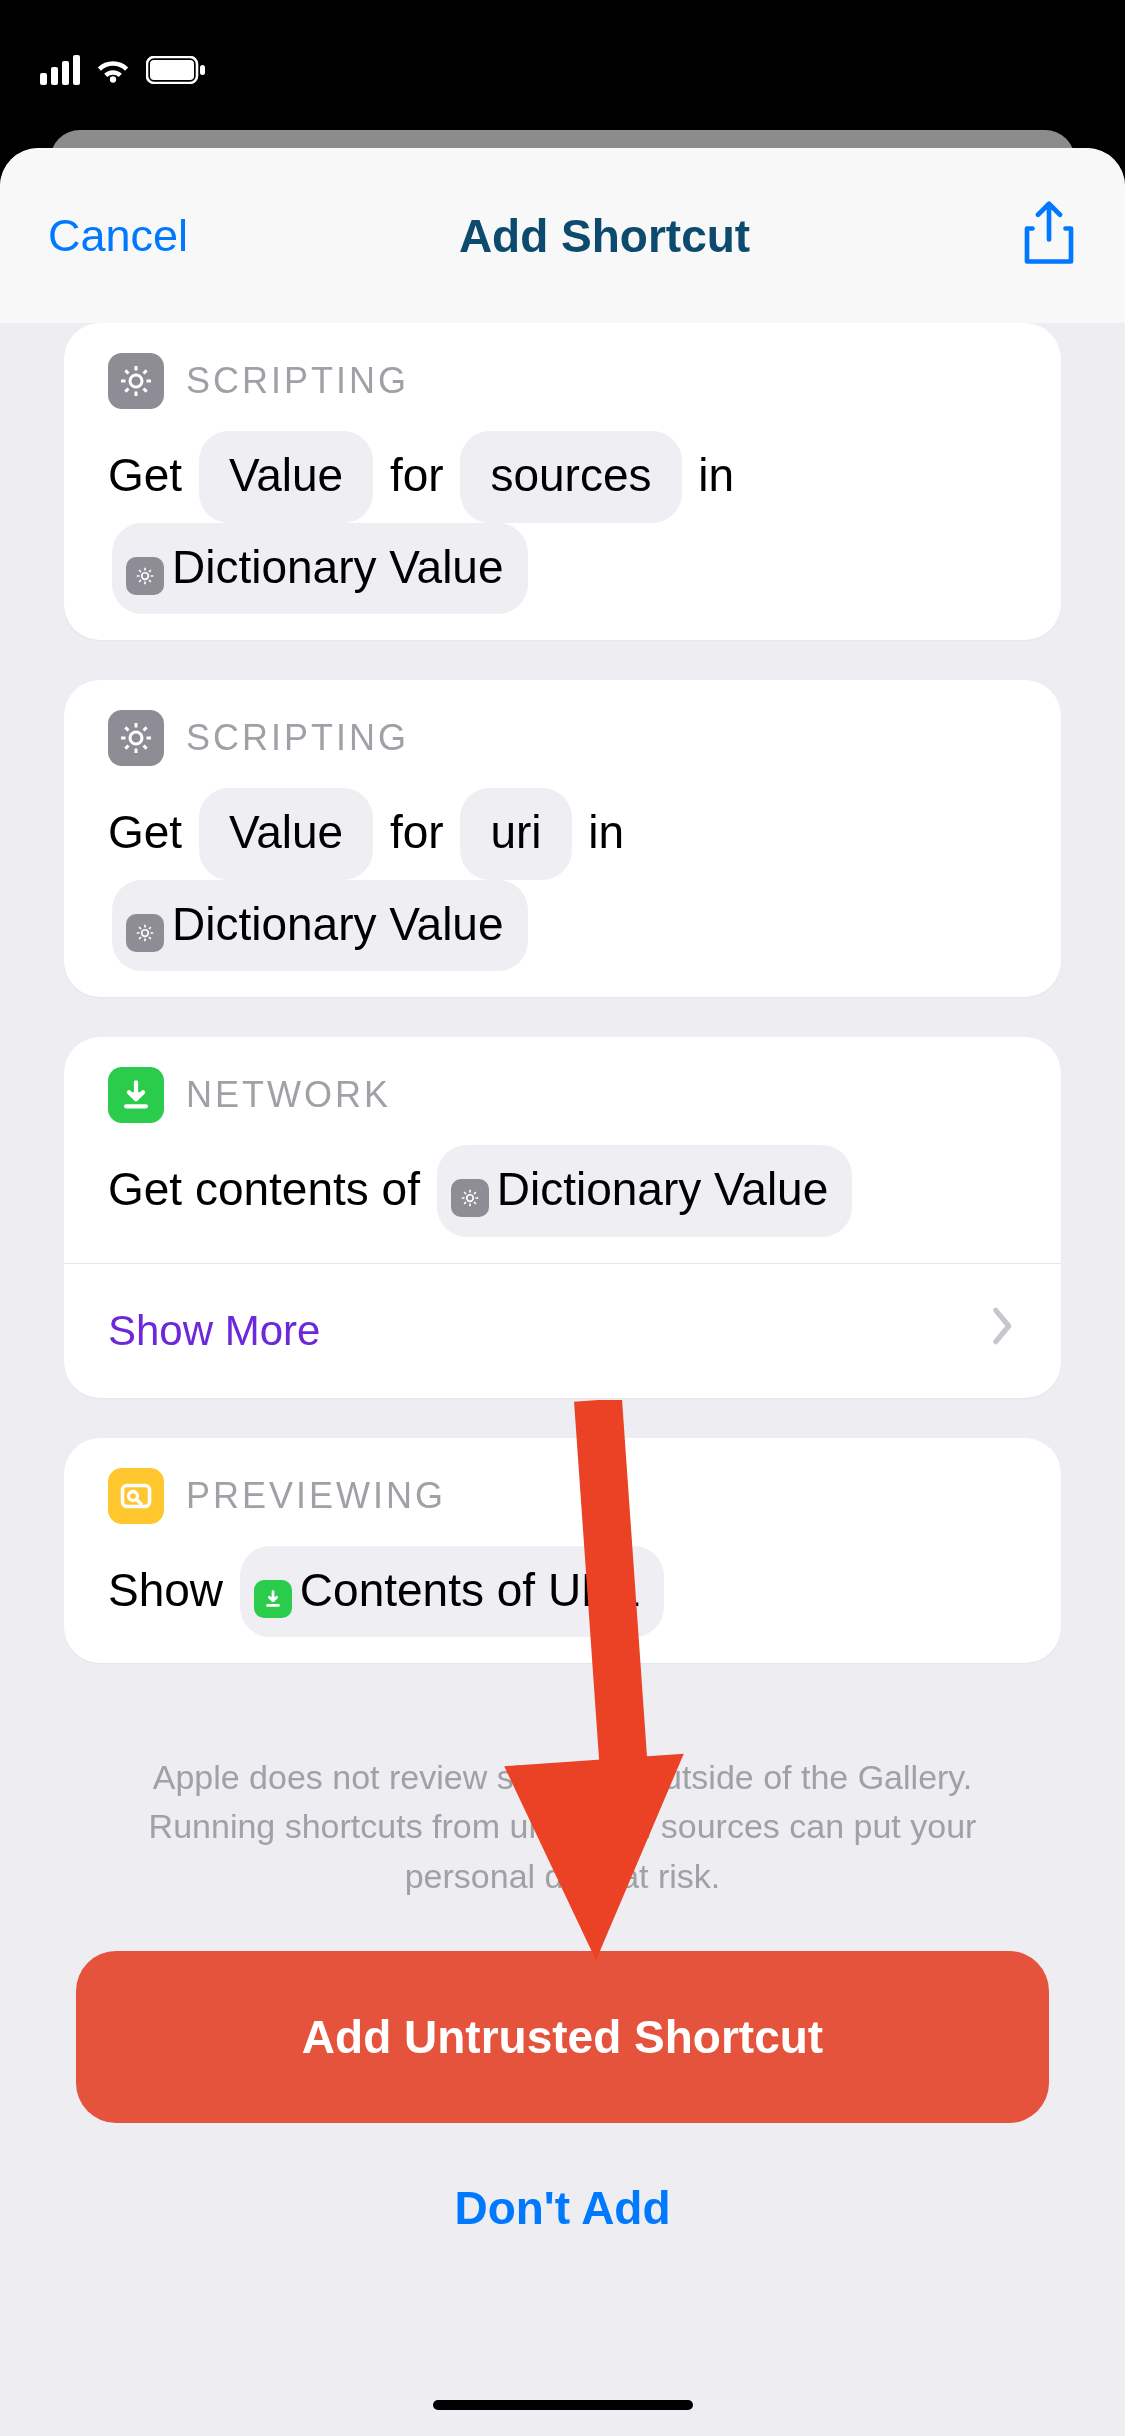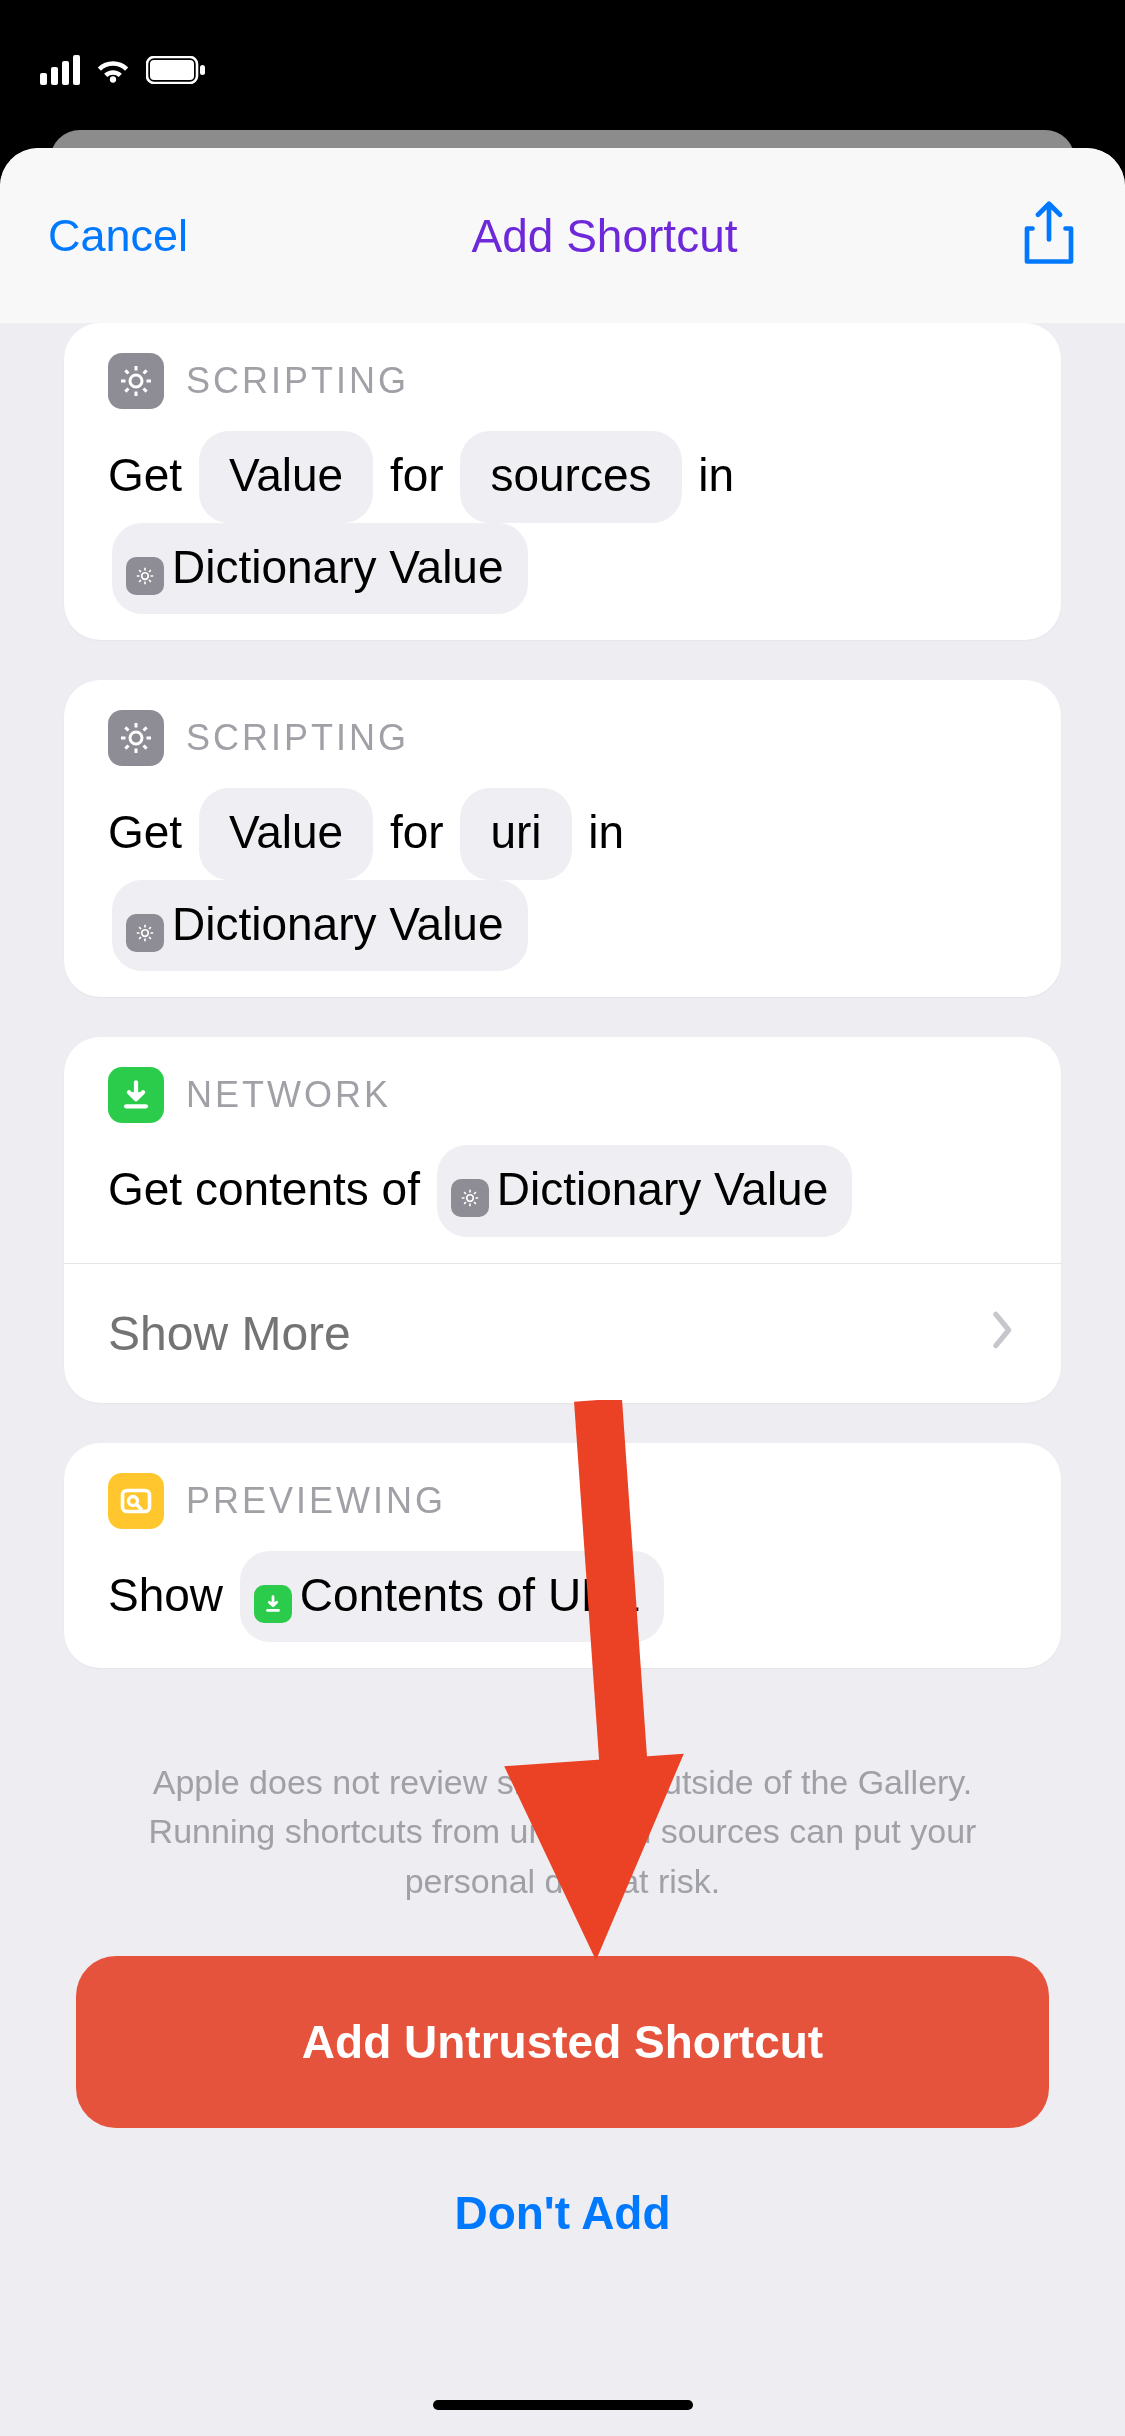--- a/index.html
+++ b/index.html
@@ -21,21 +21,21 @@
   .signal-bars span:nth-child(4){height:30px;}
   .wifi-icon svg, .battery-icon svg { display:block; }
 
   
   .modal { position:absolute; top:148px; left:0; right:0; bottom:0; background:#ededf2; border-radius: 38px 38px 0 0; overflow: hidden; }
   .modal::before { content:""; position:absolute; top:-18px; left:50px; right:50px; height:30px; background:#8c8c8c; border-radius: 30px 30px 0 0; z-index:-1;}
   .stub { position:absolute; top:130px; left:50px; right:50px; height:30px; background:#8c8c8c; border-radius: 30px 30px 0 0;}
 
   .nav { height: 175px; background:#f8f8f9; display:flex; align-items:center; justify-content: space-between; padding: 12px 48px; border-top-left-radius:38px; border-top-right-radius:38px; }
   .nav .cancel { color:#0079ff; font-size:45px; }
-  .nav .title  { color:#6d28d9; font-size:46px; font-weight:400; }
+  .nav .title  { color:#0c4a6e; font-size:46px; font-weight:700; }
   .nav .share  { color:#0079ff; }
 
   .content { padding: 0 64px 0 64px; position: relative; }
   .connector { position:absolute; left:50%; width:4px; background:#d6d6db; transform:translateX(-50%); }
 
   .card { background:#fff; border-radius: 36px; margin-bottom: 40px; position:relative; box-shadow: 0 1px 2px rgba(0,0,0,0.04); }
   .card-pad { padding: 30px 44px 26px 44px; }
   .card-header { display:flex; align-items:center; gap:22px; margin-bottom:22px; }
   .cat-icon { width:56px; height:56px; border-radius:14px; display:flex; align-items:center; justify-content:center; flex-shrink:0; }
   .cat-scripting { background:#8e8c94; }
@@ -45,21 +45,21 @@
 
   .action-row { font-size:46px; color:#000; font-weight:400; line-height:1.75; }
   .token { background:#efeef2; border-radius: 30px; padding: 4px 30px 7px 30px; display:inline-block; margin: 0 4px; vertical-align: baseline; }
   .token.icon-token { padding: 4px 24px 7px 14px; }
   .token.icon-token .pill-icon { vertical-align: -4px; margin-right: 8px; }
 
   .pill-icon { display:inline-flex; width:38px; height:38px; border-radius:10px; align-items:center; justify-content:center; }
   .pill-scripting { background:#8e8c94; }
   .pill-network { background:#2bcc4c; }
 
-  .show-more { border-top:1px solid #e6e6ea; padding: 42px 44px; display:flex; align-items:center; justify-content:space-between; color:#737373; font-size:48px; }
+  .show-more { border-top:1px solid #e6e6ea; padding: 42px 44px; display:flex; align-items:center; justify-content:space-between; color:#6d28d9; font-size:42px; }
   .chevron { color:#c6c6cc; }
 
   .warning { text-align:center; color:#a0a0a7; font-size:34px; line-height:1.45; padding: 50px 70px 50px 70px; font-weight:500;}
 
   .primary-btn { background:#e6533c; color:#fff; font-size:46px; font-weight:600; border-radius: 40px; height:172px; display:flex; align-items:center; justify-content:center; margin: 0 12px 44px 12px;}
   .secondary-btn { color:#0079ff; font-size:46px; font-weight:600; text-align:center; padding: 14px 0;}
 
   .home-indicator { position:absolute; bottom:26px; left:50%; transform:translateX(-50%); width:260px; height:10px; background:#000; border-radius:10px;}
 
   

